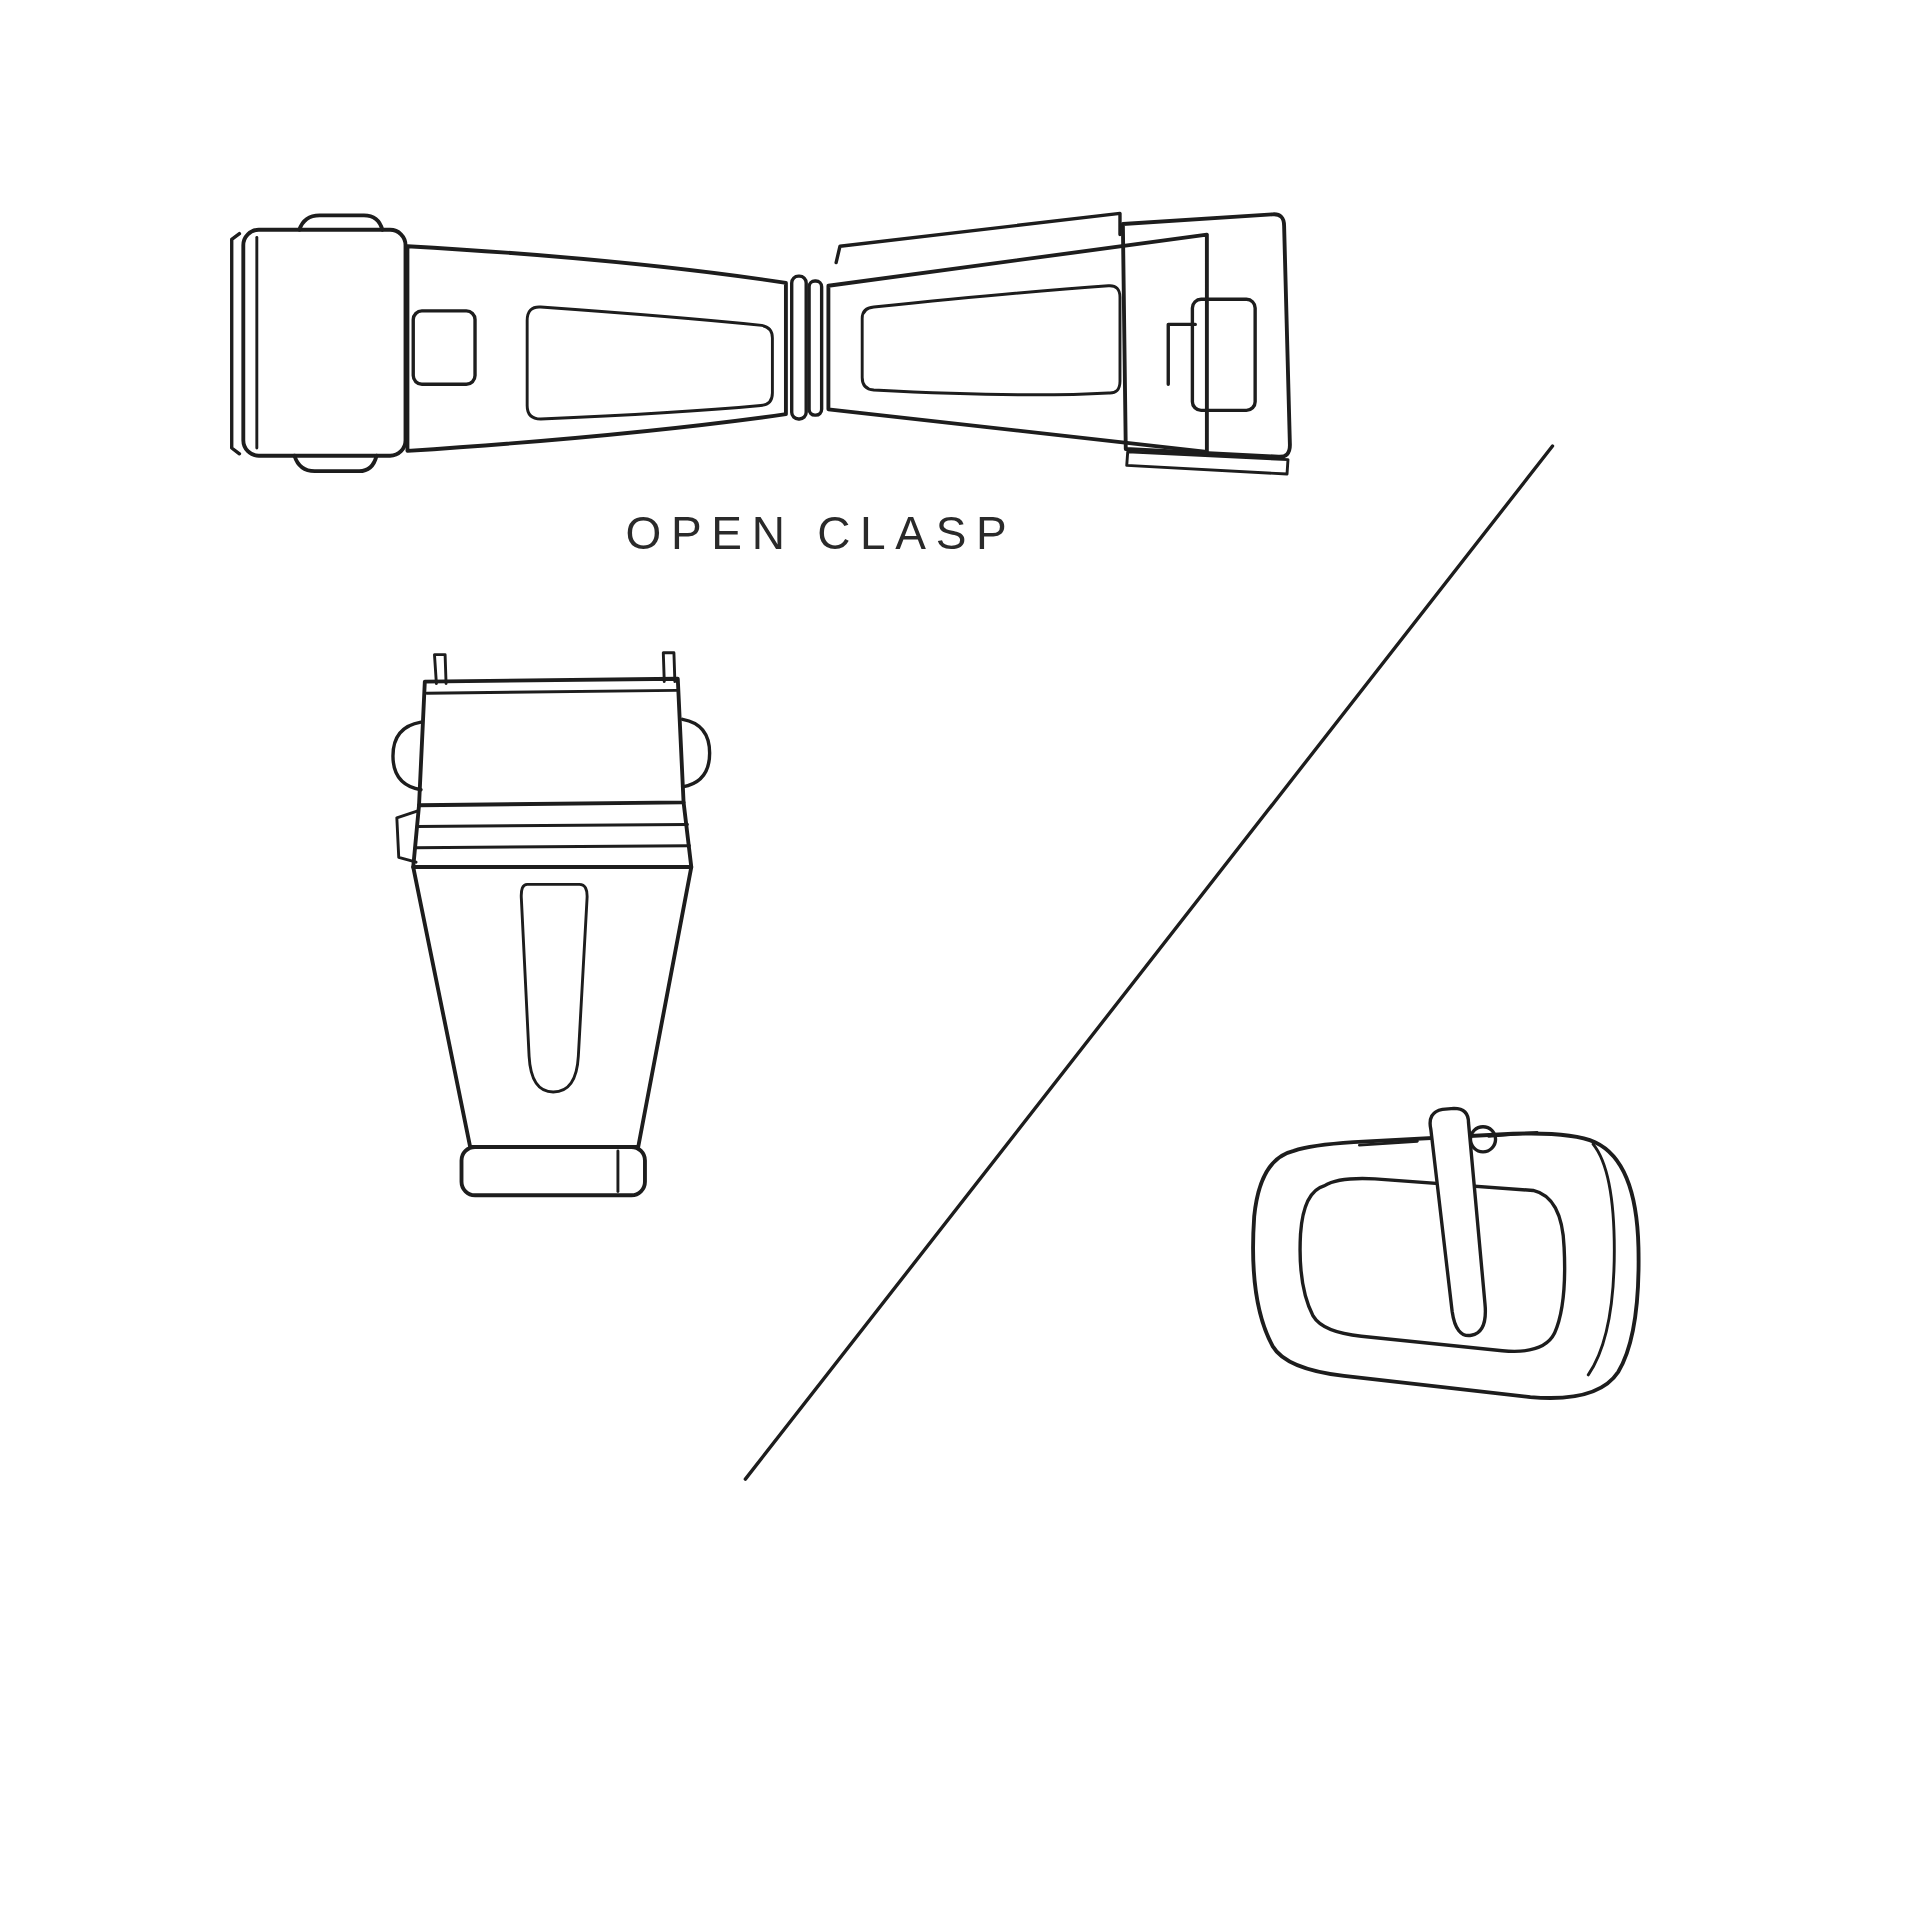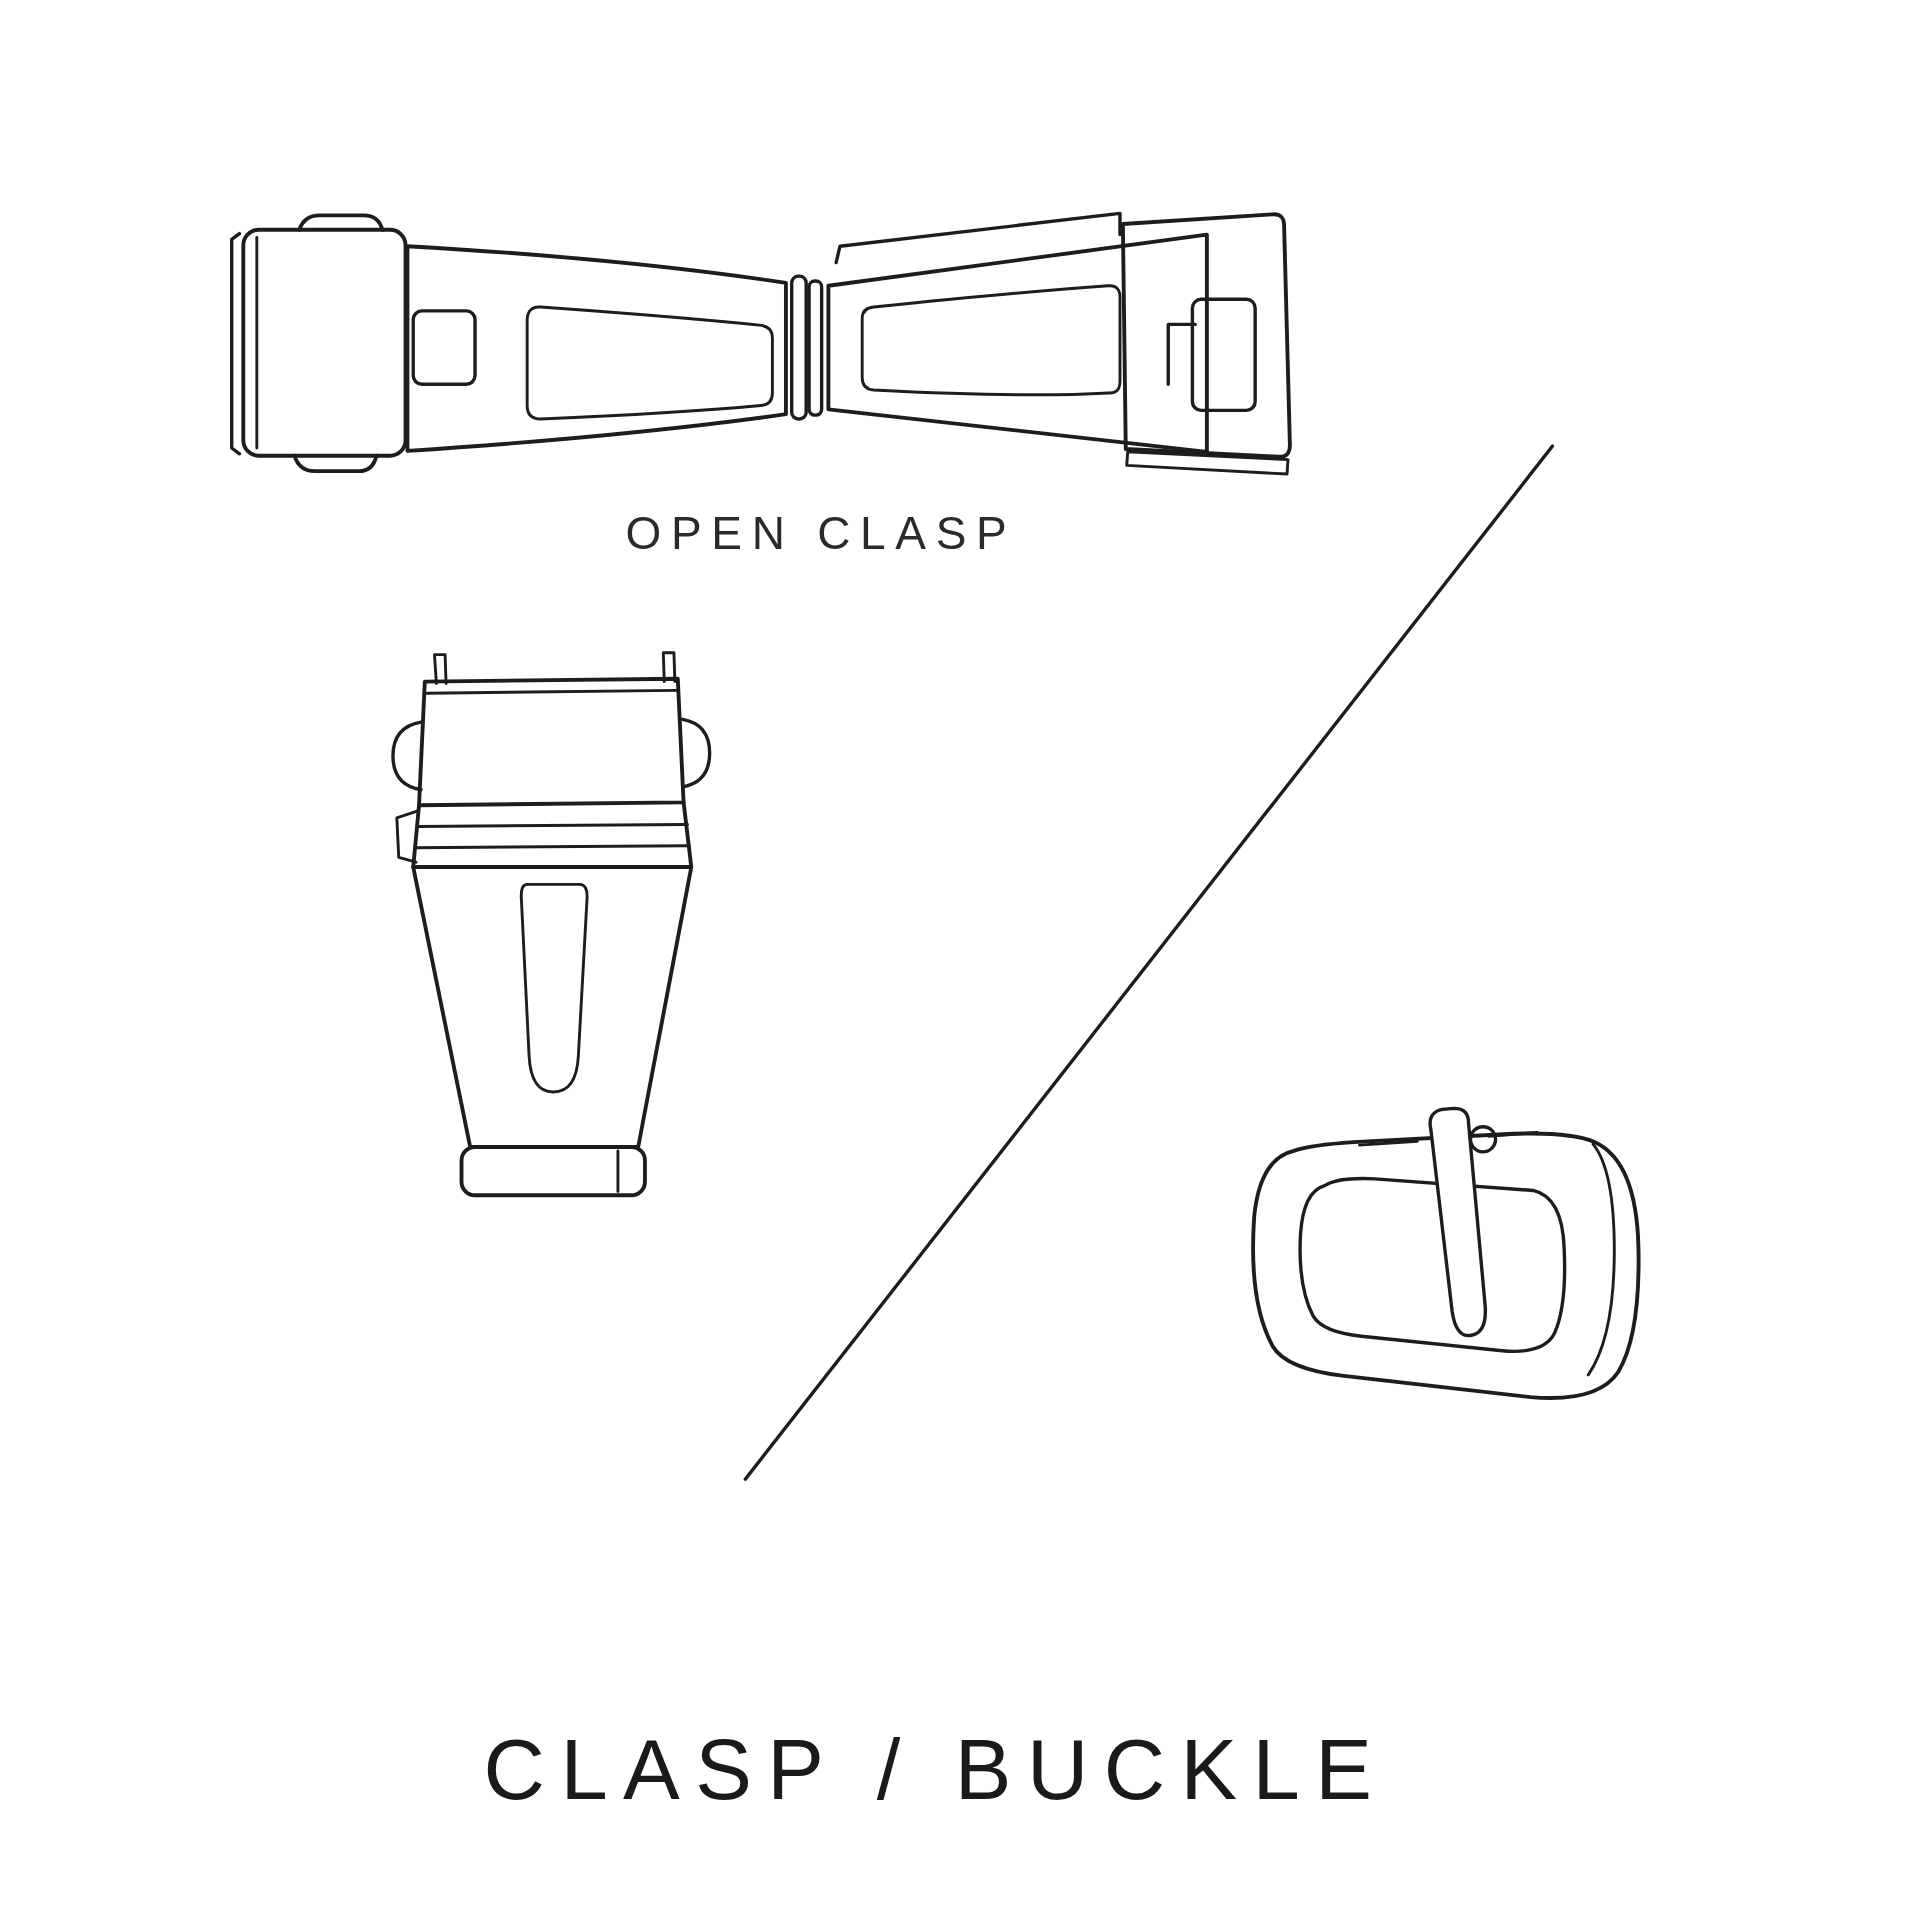--- a/index.html
+++ b/index.html
@@ -128,15 +128,14 @@
 
       <circle cx="1536" cy="1180" r="13" stroke-width="3.5"></circle>
 
       <path d="M 1482 1170 Q 1478 1152 1494 1149 L 1506 1148 Q 1521 1148 1521 1163 L 1538 1350 Q 1541 1380 1524 1383 Q 1508 1386 1504 1358 Z" fill="#ffffff" stroke-width="3.5"></path>
     </g>
   </svg>
 
   <div class="label label-open">OPEN CLASP</div>
 
 
-  <div class="title">CLASP / BUCKLE</div>
 </div>
 
 
 </body></html>

